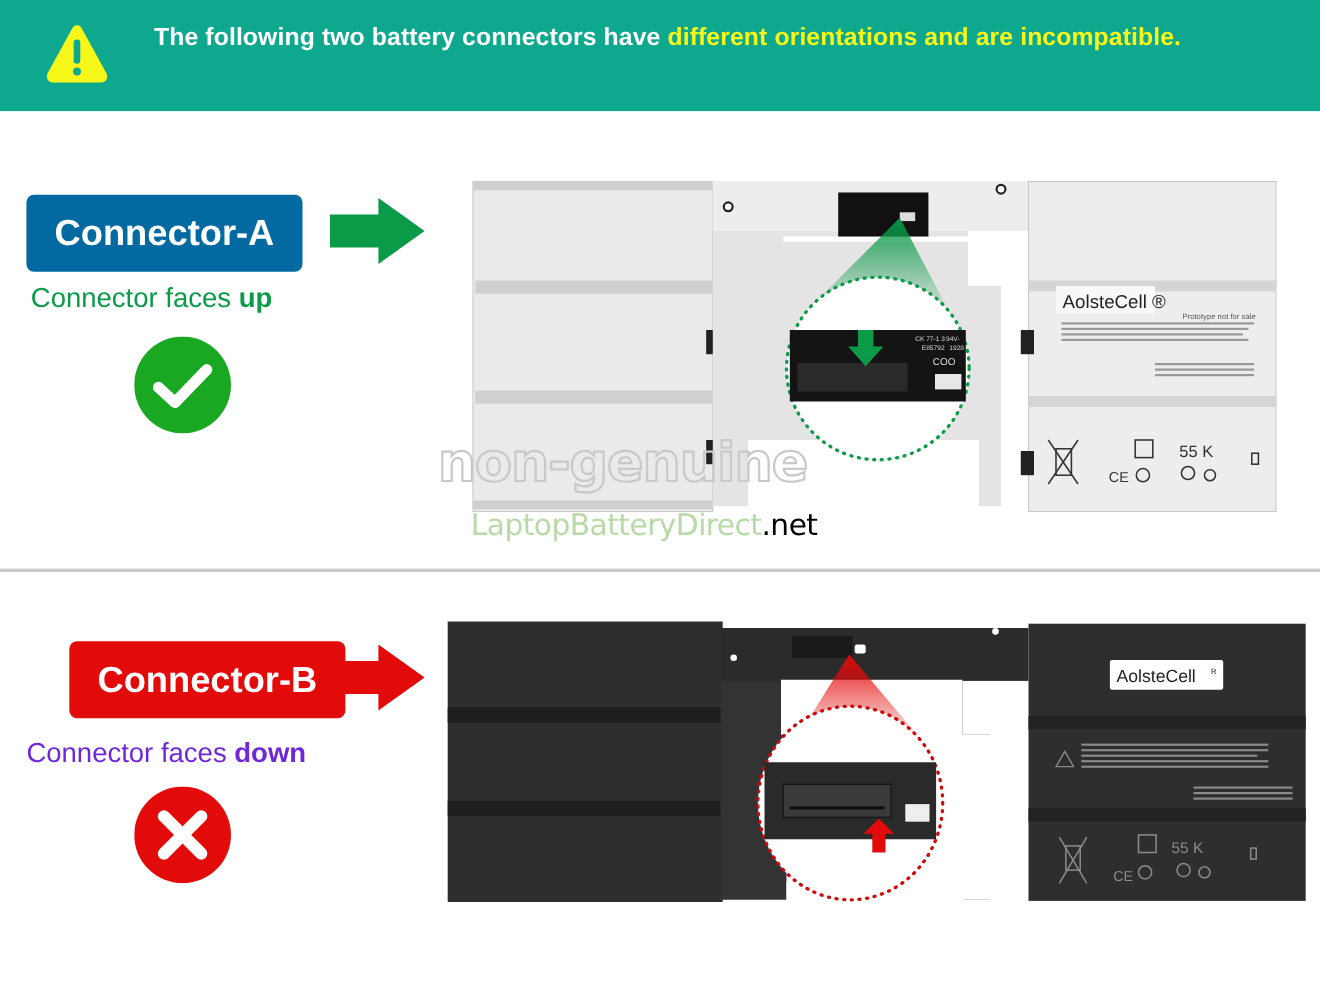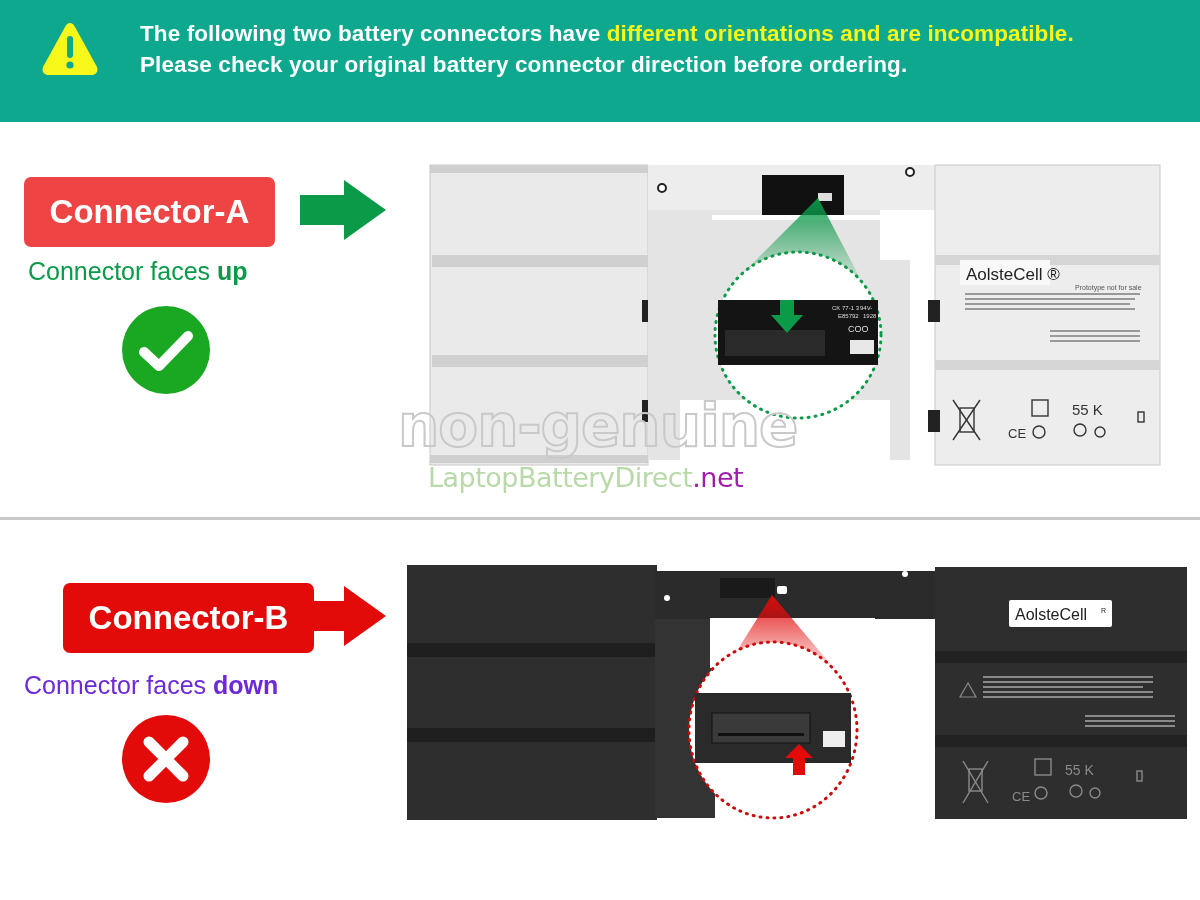--- a/index.html
+++ b/index.html
@@ -1,62 +1,61 @@
 <!DOCTYPE html>
 <html><head>
 <meta charset="utf-8">
 <style>
   * { box-sizing: border-box; margin: 0; padding: 0; }
   body { width: 1200px; height: 900px; background: #ffffff; font-family: "Liberation Sans", sans-serif; position: relative; overflow: hidden; }
 
   
-  .banner { position: absolute; left: 0; top: 0; width: 1200px; height: 122px; background: #0ea88f; }
+  .banner { position: absolute; left: 0; top: 0; width: 1200px; height: 101px; background: #0ea88f; }
   .warn-icon { position: absolute; left: 40px; top: 19px; width: 60px; height: 60px; }
   .banner-text { position: absolute; left: 140px; top: 18px; color: #ffffff; font-weight: bold; font-size: 22.5px; line-height: 31px; letter-spacing: 0.1px; }
   .banner-text .hl { color: #f7f71a; }
 
   
   .divider { position: absolute; left: 0; top: 517px; width: 1200px; height: 3px; background: #c8c8c8; }
 
   
   .conn-badge { position: absolute; left: 24px; width: 251px; height: 70px; border-radius: 7px; color: #fff; font-weight: bold; font-size: 33px; display: flex; align-items: center; justify-content: center; }
-  .badge-a { top: 177px; background: #ef4444; }
+  .badge-a { top: 177px; background: #0369a1; }
   .badge-b { top: 583px; background: #e30a0a; margin-left: 39px; }
   .conn-sub { position: absolute; left: 24px; width: 260px; font-size: 25px; }
   .sub-a { top: 257px; left: 28px; color: #0a9a48; }
   .sub-b { top: 671px; left: 24px; color: #6d28d9; width: 300px; }
   .conn-sub b { font-weight: bold; }
   .arrow { position: absolute; left: 300px; width: 86px; height: 60px; }
   .arrow-a { top: 180px; }
   .arrow-b { top: 586px; }
   .status-icon { position: absolute; left: 122px; width: 88px; height: 88px; }
   .check { top: 306px; }
   .cross { top: 715px; }
 
   
   .batt-a { position: absolute; left: 420px; top: 160px; width: 745px; height: 310px; }
   .batt-b { position: absolute; left: 405px; top: 563px; width: 785px; height: 260px; }
 
   
-  .wm1 { position: absolute; left: 398px; top: 392px; font-size: 58px; font-weight: bold; color: transparent; -webkit-text-stroke: 2px #c9c9c9; letter-spacing: -1px; font-family: "DejaVu Sans", sans-serif; }
+  .wm1 { position: absolute; left: 398px; top: 392px; font-size: 49px; font-weight: bold; color: transparent; -webkit-text-stroke: 2px #c9c9c9; letter-spacing: -1px; font-family: "DejaVu Sans", sans-serif; }
   .wm2 { position: absolute; left: 428px; top: 462px; font-size: 27px; color: #b8d9a8; font-family: "DejaVu Sans", sans-serif; letter-spacing: -0.5px; }
-  .wm2 .net { color: #a21caf; }
+  .wm2 .net { color: #000000; }
 </style>
 </head>
 <body>
 
 <div class="banner">
   <svg class="warn-icon" viewBox="0 0 60 60">
     <path d="M30 4 Q33 4 35 8 L57 48 Q59 54 53 56 L7 56 Q1 54 3 48 L25 8 Q27 4 30 4 Z" fill="#f7f71a"></path>
     <rect x="27" y="17" width="6" height="22" rx="3" fill="#0ea88f"></rect>
     <circle cx="30" cy="46" r="3.6" fill="#0ea88f"></circle>
   </svg>
   <div class="banner-text">
     <div><span>The following two battery connectors have </span><span class="hl">different orientations and are incompatible.</span></div>
-    <div>Please check your original battery connector direction before ordering.</div>
   </div>
 </div>
 
 <div class="conn-badge badge-a">Connector-A</div>
 <div class="conn-sub sub-a"><span>Connector faces </span><b>up</b></div>
 <svg class="arrow arrow-a" viewBox="0 0 86 60">
   <polygon points="0,15 44,15 44,0 86,30 44,60 44,45 0,45" fill="#0a9a48"></polygon>
 </svg>
 <svg class="status-icon check" viewBox="0 0 88 88">
   <circle cx="44" cy="44" r="44" fill="#1aa822"></circle>

